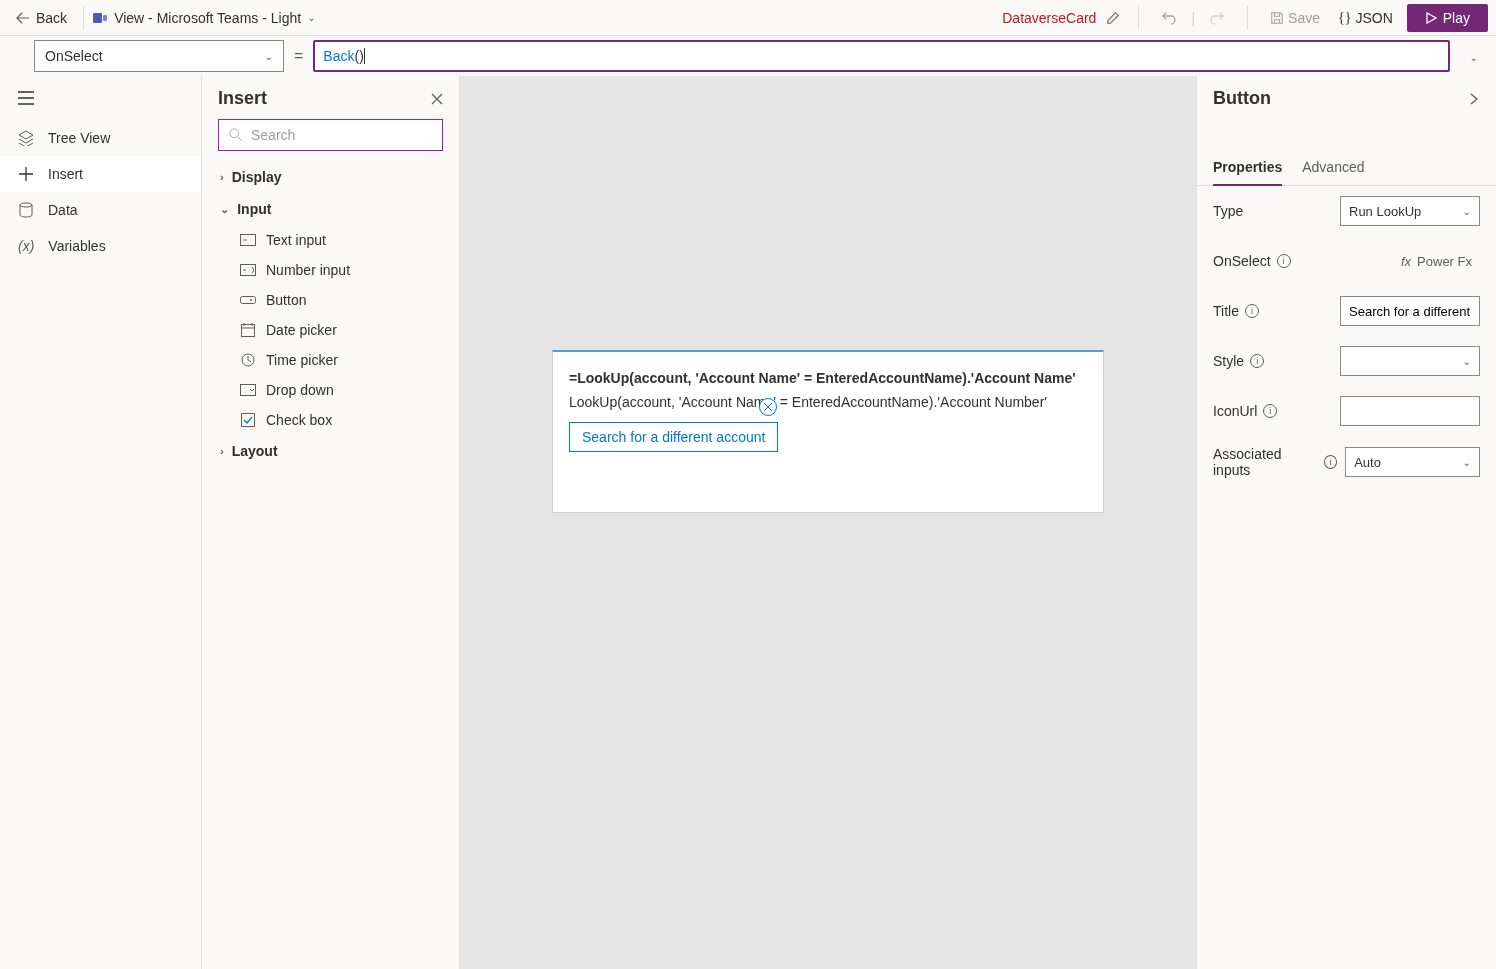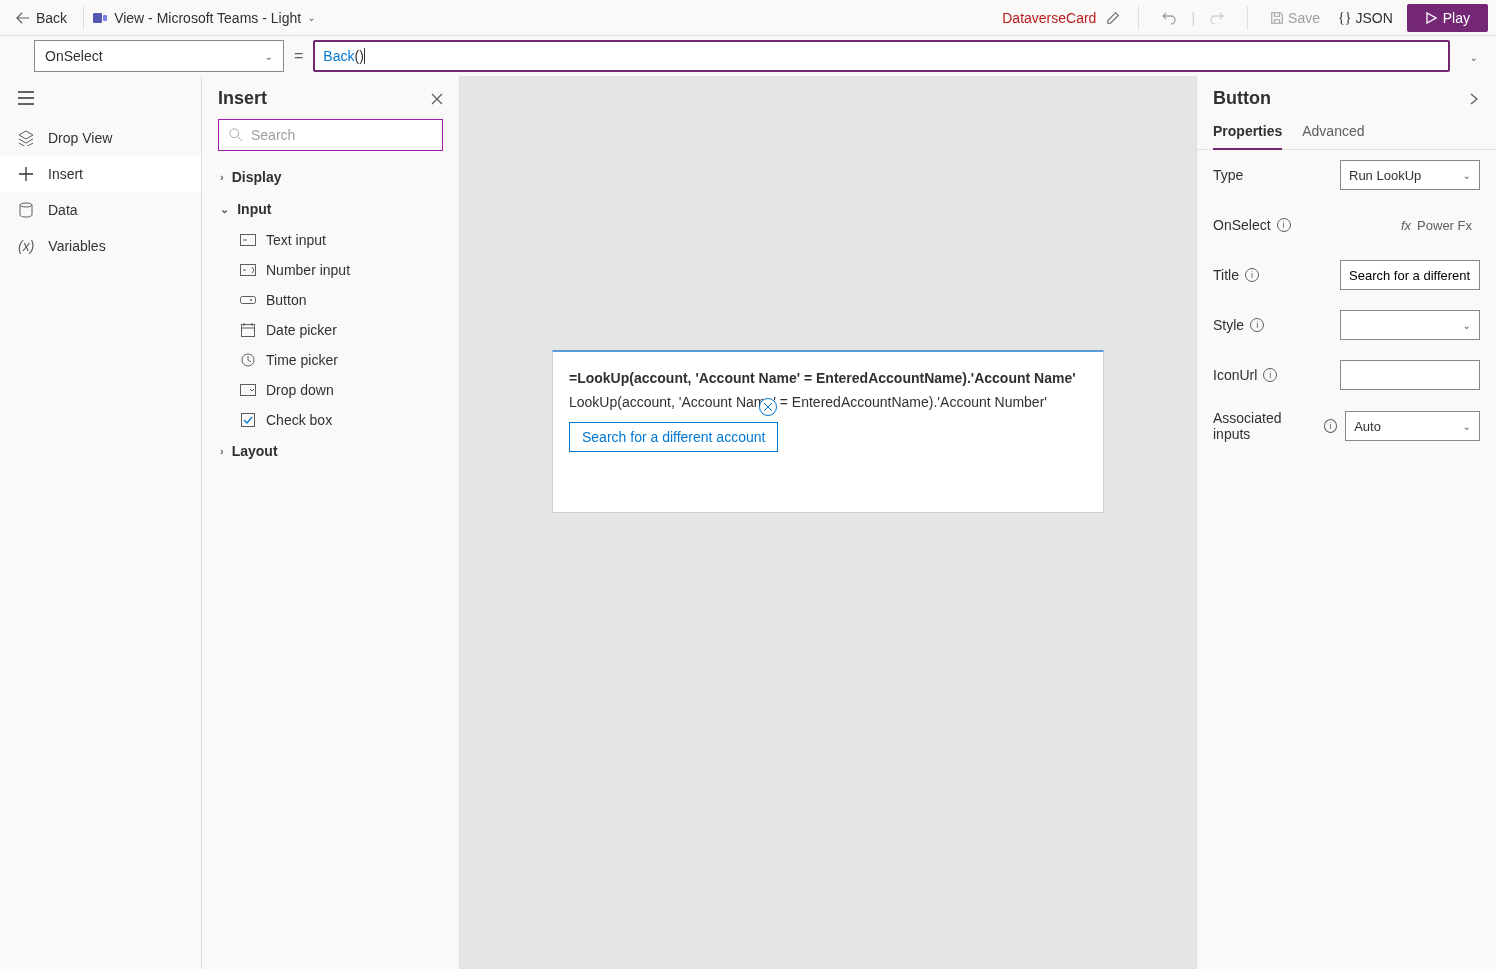--- a/index.html
+++ b/index.html
@@ -59,21 +59,21 @@
 .card-line2 { font-size: 14px; color: #323130; margin-bottom: 12px; }
 .card-btn-wrap { position: relative; display: inline-block; }
 .card-btn { border: 1px solid #0078d4; color: #0078d4; background: #fff; padding: 6px 12px; font-size: 14px; cursor: pointer; }
 .sel-handle { position: absolute; top: -24px; left: 190px; width: 18px; height: 18px; border: 1px solid #0078d4; border-radius: 50%; background: #fff; display:flex;align-items:center;justify-content:center;color:#0078d4;font-size:11px;}
 
 
 .props { width: 300px; border-left: 1px solid #e1dfdd; background: #faf9f8; padding: 0; }
 .props-header { display: flex; align-items: center; justify-content: space-between; padding: 12px 16px 8px 16px; }
 .props-header h2 { font-size: 18px; font-weight: 600; }
 .props-tabs { display: flex; gap: 20px; padding: 0 16px; border-bottom: 1px solid #e1dfdd; }
-.ptab { padding: 6px 0 10px 0; cursor: pointer; color: #605e5c; position: relative; }
+.ptab { padding: 6px 0 10px 0; cursor: pointer; color: #605e5c; position: relative; margin-top: 36px; }
 .ptab.active { color: #323130; font-weight: 600; }
 .ptab.active::after { content: ""; position: absolute; left: 0; right: 0; bottom: -1px; height: 2px; background: #742774; }
 .prop-row { display: flex; align-items: center; justify-content: space-between; padding: 10px 16px; gap: 8px; }
 .prop-label { display: flex; align-items: center; gap: 6px; color: #323130; font-size: 14px; }
 .info-i { width: 14px; height: 14px; border: 1px solid #605e5c; border-radius: 50%; font-size: 9px; display: inline-flex; align-items: center; justify-content: center; color: #605e5c; }
 .prop-ctrl { width: 140px; height: 30px; border: 1px solid #8a8886; background: #fff; display: flex; align-items: center; justify-content: space-between; padding: 0 8px; font-size: 13px; }
 .prop-ctrl.noborder { border:none; background:transparent; justify-content:flex-end; gap:6px; color:#605e5c;}
 .prop-ctrl input { border:none; outline:none; width:100%; font-size:13px; }
 .prop-ctrl .sel-text { white-space: nowrap; overflow: hidden; text-overflow: ellipsis; }
 
@@ -160,21 +160,21 @@
   <div class="rail">
     <div class="rail-hamburger">
       <svg width="16" height="14" viewBox="0 0 16 14">
           <path d="M0 1h16M0 7h16M0 13h16" stroke="#323130" stroke-width="1.3"></path>
         </svg>
     </div>
     <div class="rail-item">
       <svg width="16" height="16" viewBox="0 0 16 16">
           <path d="M8 1 1 5l7 4 7-4zM1 9l7 4 7-4M1 13l7 4 7-4" stroke="#605e5c" stroke-width="1" fill="none"></path>
         </svg>
-      <span>Drop View</span>
+      <span>Tree View</span>
     </div>
     <div class="rail-item active">
       <svg width="16" height="16" viewBox="0 0 16 16">
           <path d="M8 1v14M1 8h14" stroke="#323130" stroke-width="1.3"></path>
         </svg>
       <span>Insert</span>
     </div>
     <div class="rail-item">
       <svg width="16" height="16" viewBox="0 0 16 16">
           <ellipse cx="8" cy="3" rx="6" ry="2" stroke="#605e5c" fill="none"></ellipse>

